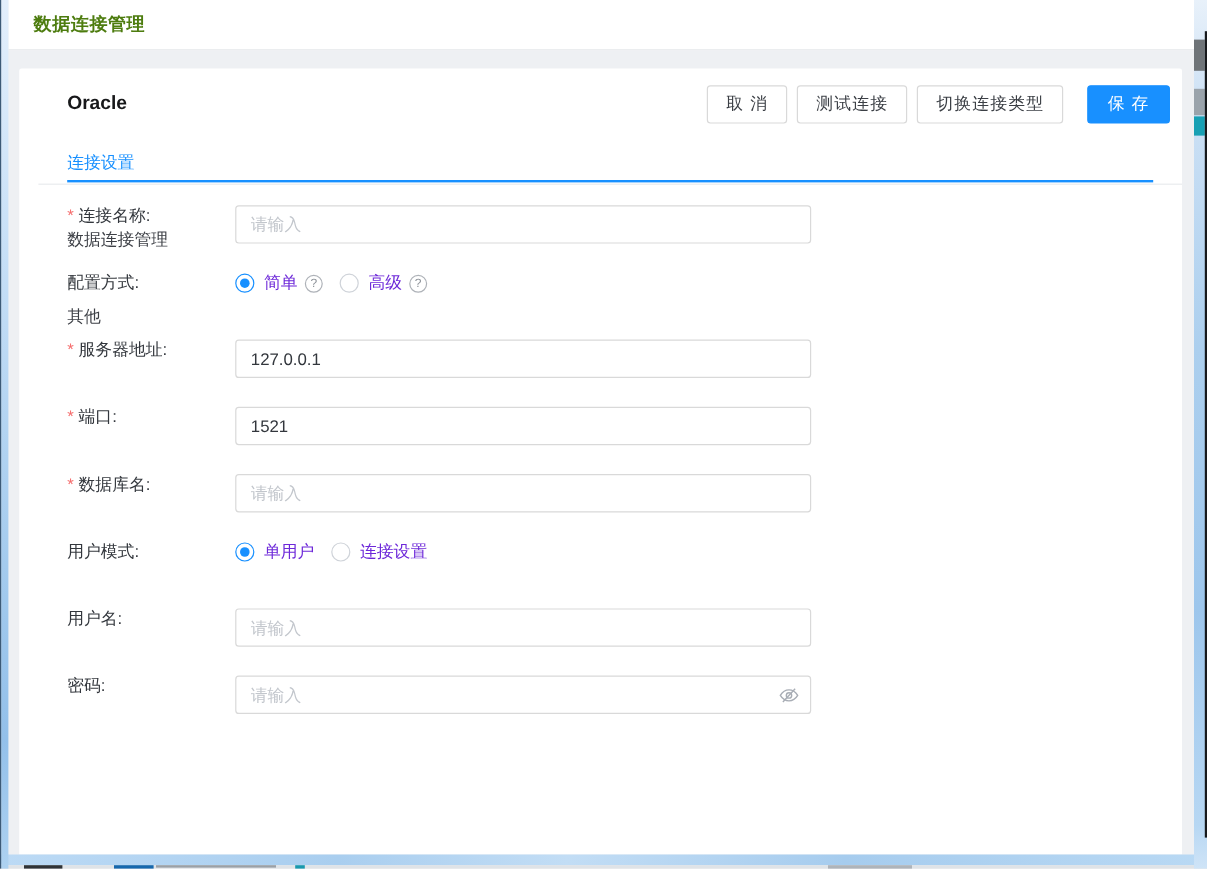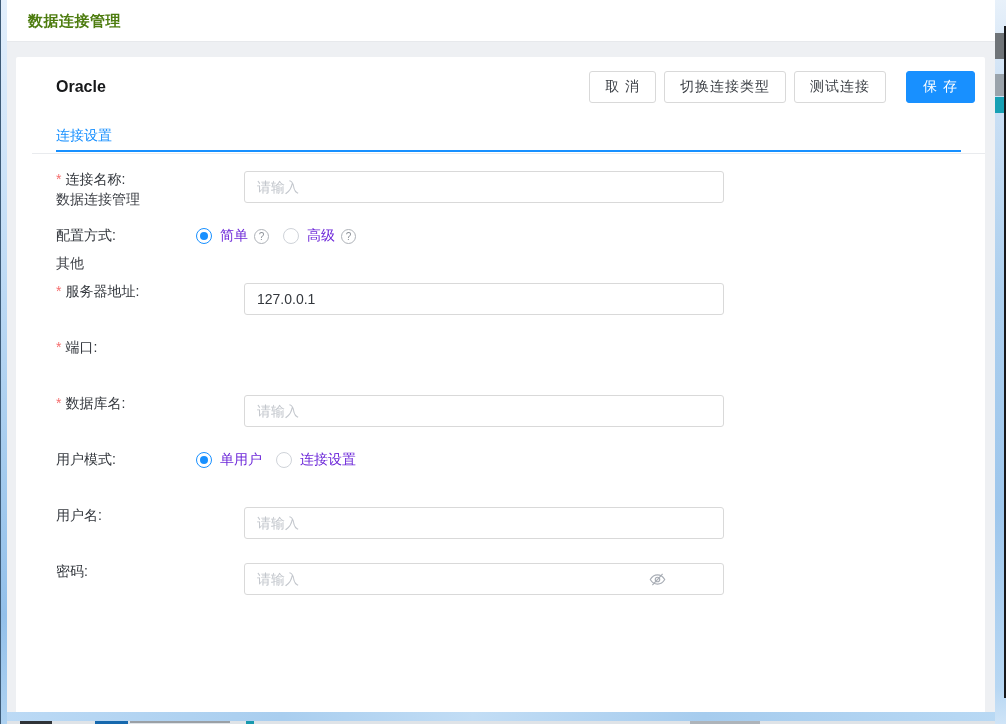--- a/index.html
+++ b/index.html
@@ -80,21 +80,21 @@
 
   .form { padding:17px 0 0 24px; }
   .form-row { display:flex; align-items:flex-start; height:32px; margin-bottom:24px; }
   .form-label { width:140px; flex-shrink:0; font-size:14px; color:#33373d; }
   .req { color:#f56c6c; margin-right:4px; font-size:14px; }
 
   .input-wrap { position:relative; width:480px; }
   .text-input {
     width:480px; height:32px; border:1px solid #d9d9d9; border-radius:3px;
     padding:0 30px 0 12px; font-size:14px; color:#33373d; outline:none;
-    font-family:inherit; background:#fff;margin-left:48px;
+    font-family:inherit; background:#fff;
   }
   .text-input::placeholder { color:#c2c6cc; }
   .eye { position:absolute; right:10px; top:8px; width:17px; height:17px; cursor:pointer; }
 
   .radio-group { display:flex; align-items:center; }
   .radio-opt { display:flex; align-items:center; margin-right:14px; cursor:pointer; }
   .radio-circle {
     width:16px; height:16px; border-radius:50%; border:1px solid #cfd3d9;
     background:#fff; margin-right:8px; position:relative; flex-shrink:0;
   }
@@ -134,22 +134,22 @@
   <div class="topbar">
     <div class="topbar-title">数据连接管理</div>
   </div>
 
   <div class="card">
 
     <div class="card-header">
       <div class="panel-title">Oracle</div>
       <div class="actions">
         <button class="btn">取 消</button>
+        <button class="btn">测试连接</button>
         <button class="btn">切换连接类型</button>
-        <button class="btn">测试连接</button>
         <button class="btn btn-primary">保 存</button>
       </div>
     </div>
 
     <div class="tabs">
       <div class="tab active">连接设置</div>
       <div class="tab">数据连接管理</div>
       <div class="tab">其他</div>
     </div>
 
@@ -187,20 +187,23 @@
           <span class="req">*</span><span>服务器地址:</span>
         </div>
         <div class="input-wrap">
           <input class="text-input" type="text" value="127.0.0.1" style="">
         </div>
       </div>
 
       <div class="form-row">
         <div class="form-label">
           <span class="req">*</span><span>端口:</span>
+        </div>
+        <div class="input-wrap">
+          <input class="text-input" type="text" value="1521" style="">
         </div>
       </div>
 
       <div class="form-row">
         <div class="form-label">
           <span class="req">*</span><span>数据库名:</span>
         </div>
         <div class="input-wrap">
           <input class="text-input" type="text" placeholder="请输入" style="">
         </div>

